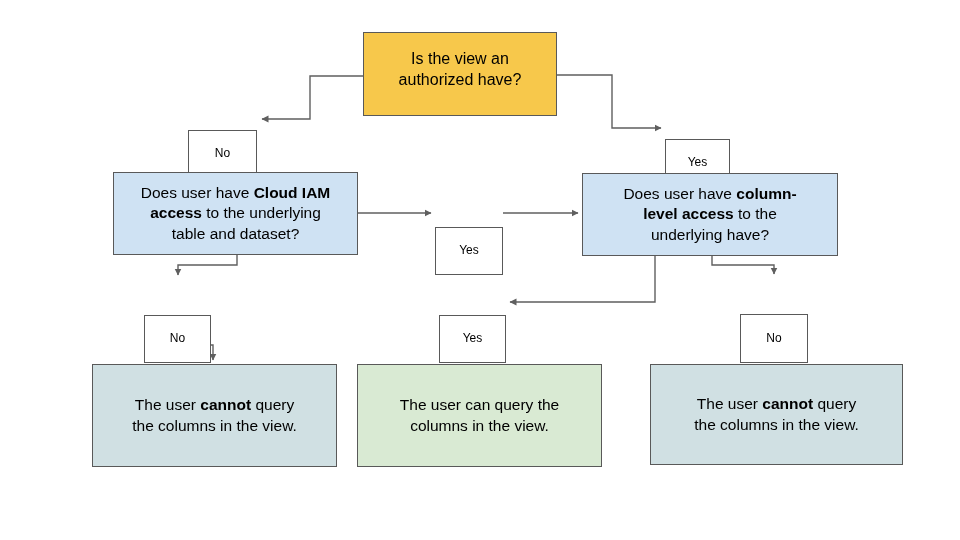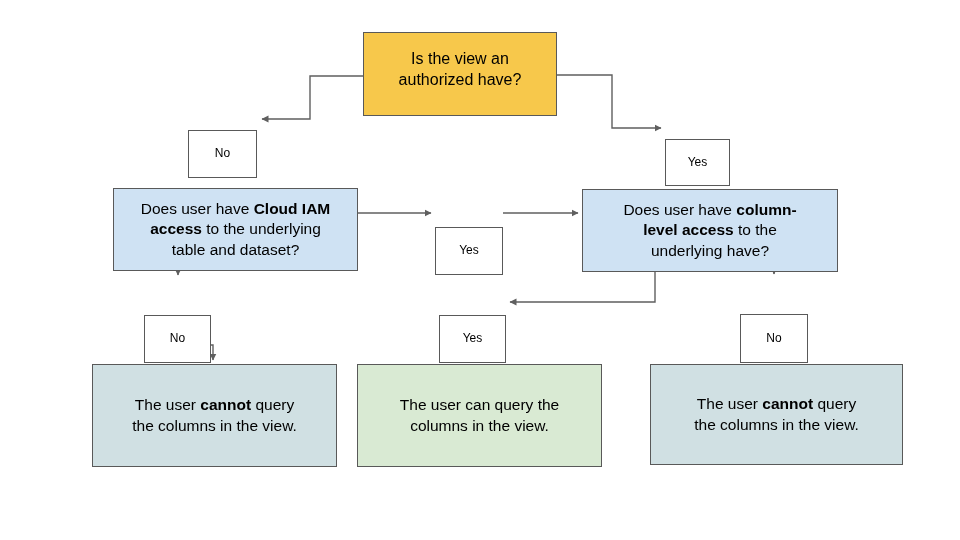--- a/index.html
+++ b/index.html
@@ -43,21 +43,20 @@
   }
   .label-no1  { left: 188px; top: 94px;  width: 69px; height: 48px; }
   .label-yes1 { left: 665px; top: 103px; width: 65px; height: 47px; }
   .label-yes2 { left: 435px; top: 191px; width: 68px; height: 48px; }
   .label-no2  { left: 144px; top: 279px; width: 67px; height: 48px; }
   .label-yes3 { left: 439px; top: 279px; width: 67px; height: 48px; }
   .label-no3  { left: 740px; top: 278px; width: 68px; height: 49px; }
 
   .decision {
     background: var(--decision-fill, #cfe2f3);
-    margin-top: 16px;
   }
   .decision .inner { max-width: 205px; }
   .decision-left  { left: 113px; top: 172px; width: 245px; height: 83px; }
   .decision-right { left: 582px; top: 173px; width: 256px; height: 83px; }
 
   .outcome .inner { max-width: 182px; }
   .outcome-left   { left: 92px;  top: 364px; width: 245px; height: 103px; background: var(--outcome-negative-fill, #d0e0e3); }
   .outcome-middle { left: 357px; top: 364px; width: 245px; height: 103px; background: var(--outcome-positive-fill, #d9ead3); align-items: center; }
   .outcome-right  { left: 650px; top: 364px; width: 253px; height: 101px; background: var(--outcome-negative-fill, #d0e0e3); }
 

